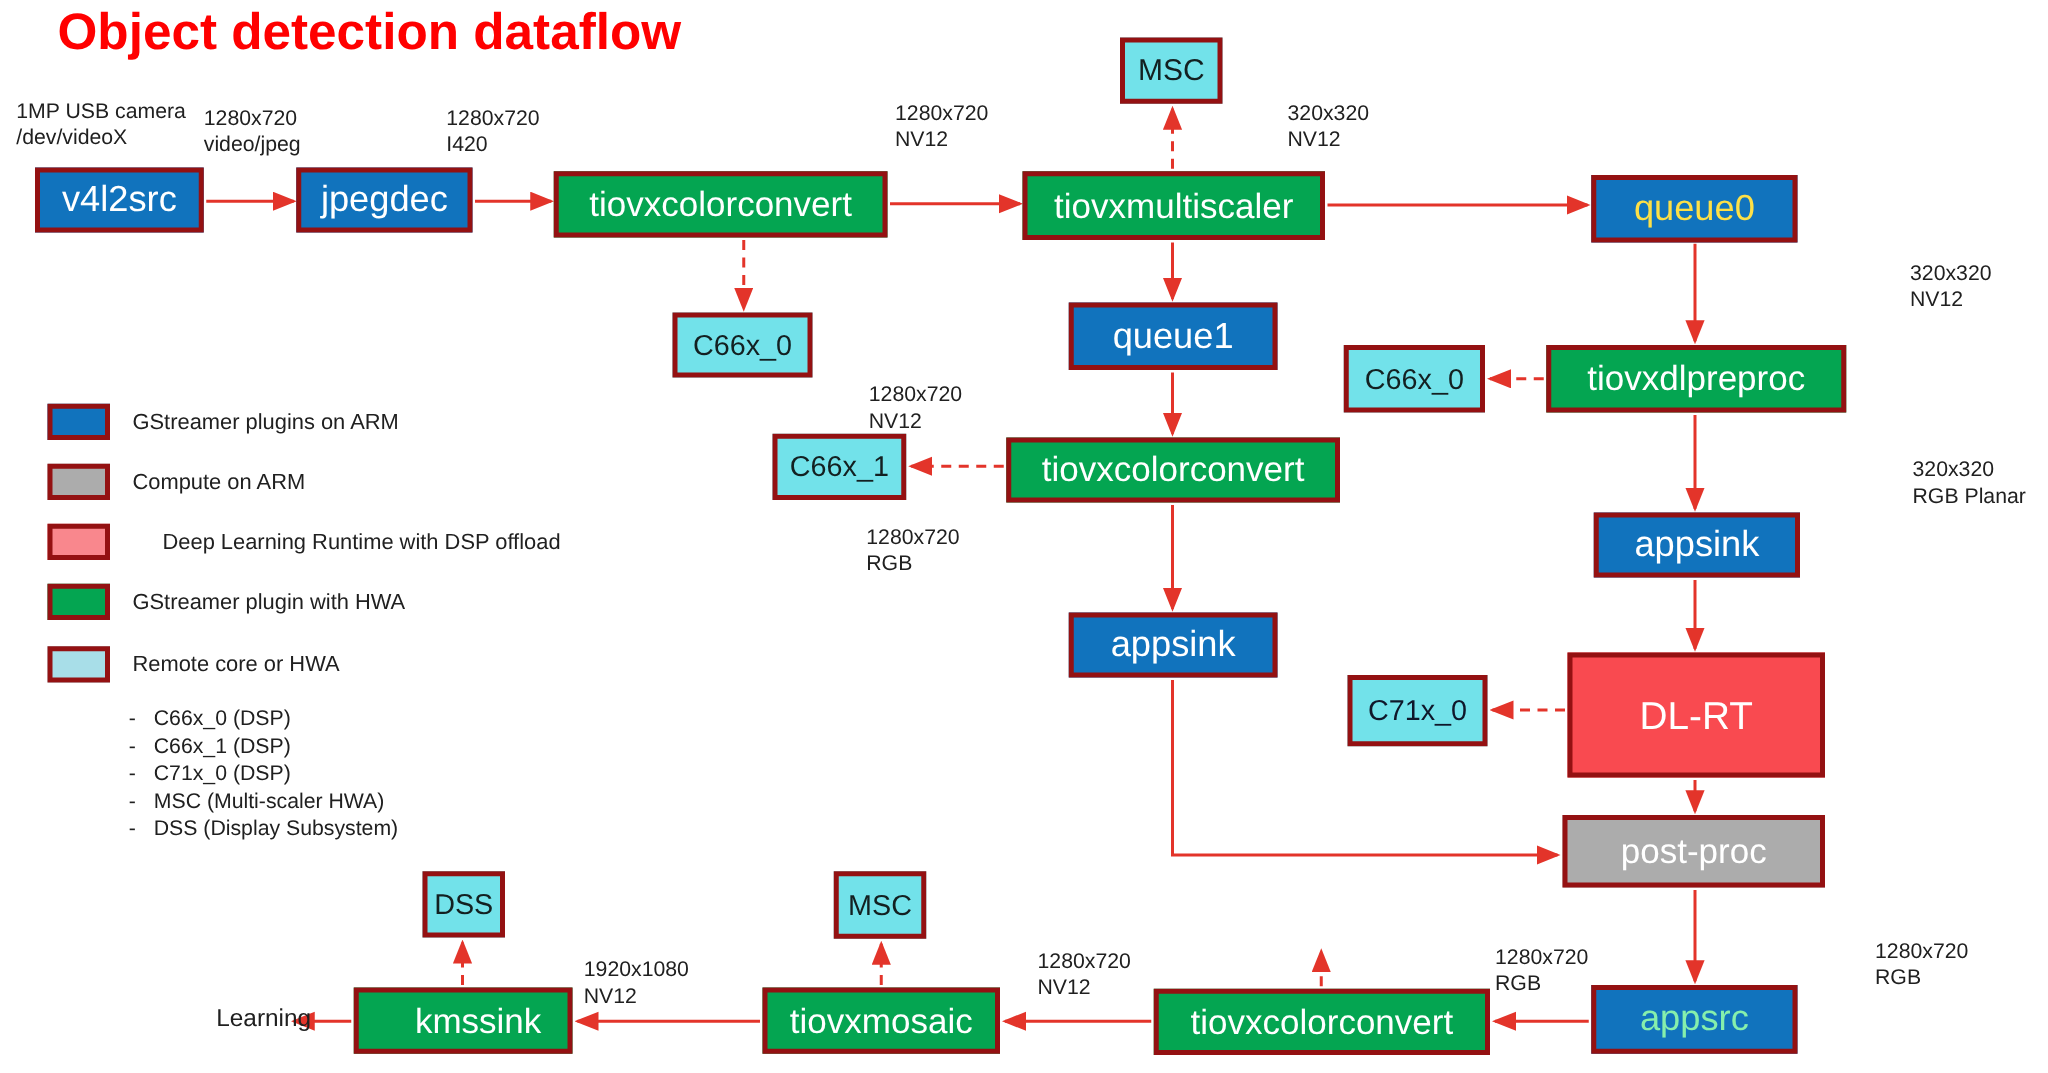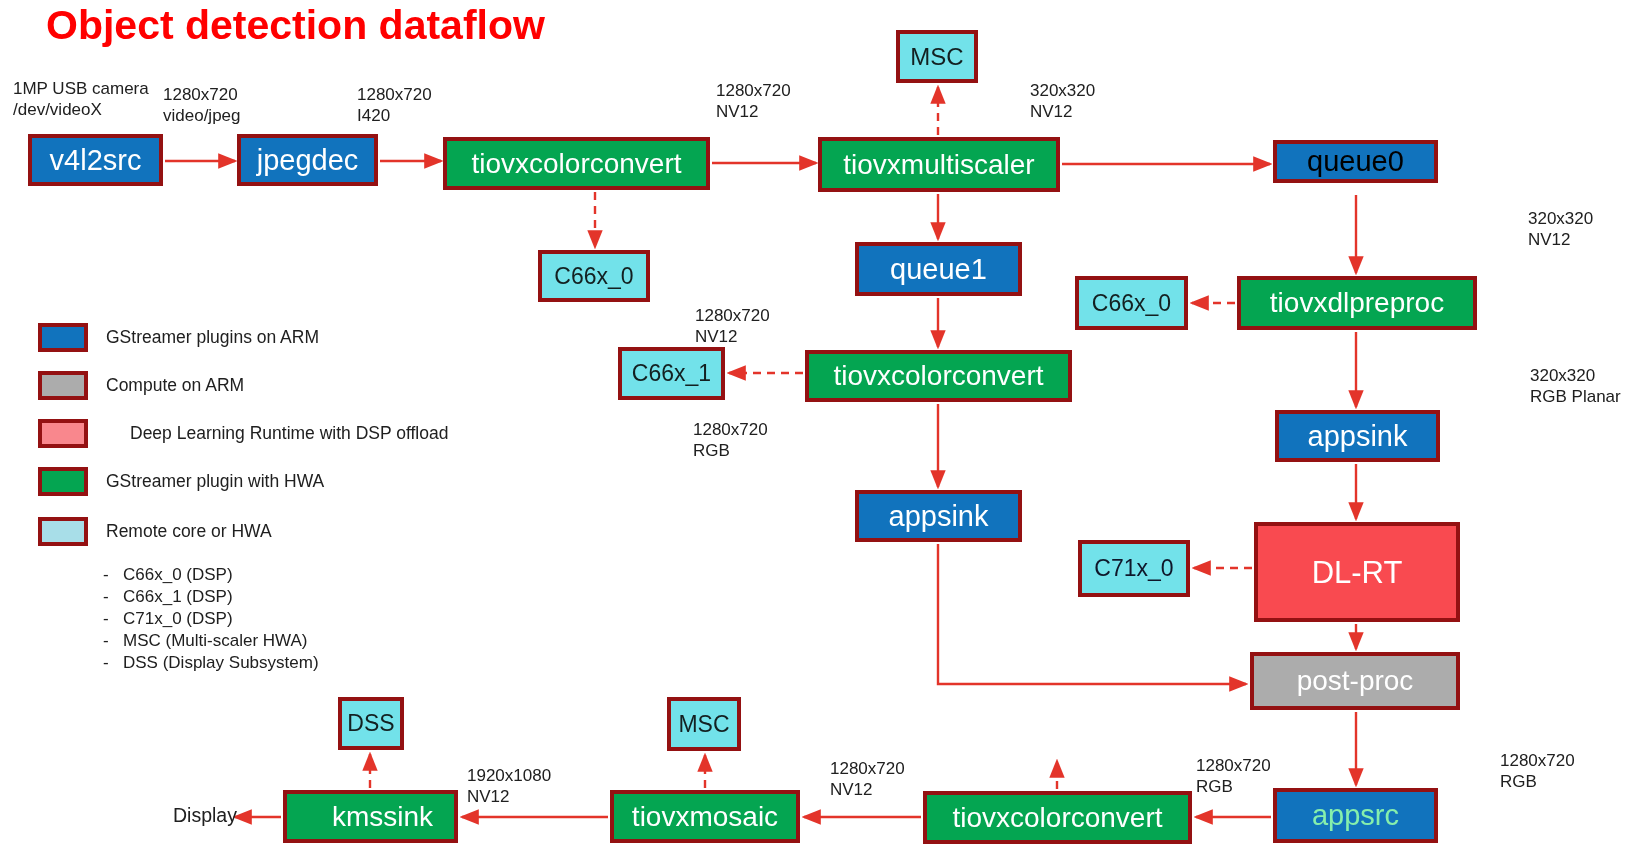--- a/index.html
+++ b/index.html
@@ -63,21 +63,21 @@
       <polyline points="705,788 705,755" fill="none" stroke="#E3342A" stroke-width="2.4" stroke-dasharray="8 6" marker-end="url(#ah)"></polyline>
       <polyline points="608,817 462,817" fill="none" stroke="#E3342A" stroke-width="2.4" marker-end="url(#ah)"></polyline>
       <polyline points="370,788 370,754" fill="none" stroke="#E3342A" stroke-width="2.4" stroke-dasharray="8 6" marker-end="url(#ah)"></polyline>
       <polyline points="281,817 235,817" fill="none" stroke="#E3342A" stroke-width="2.4" marker-end="url(#ah)"></polyline>
     </svg>
   <div id="nodes">
       <div class="node" style="left: 28px; top: 134px; width: 135px; height: 52px; background: rgb(17, 115, 189); border-color: rgb(148, 17, 18); color: rgb(255, 255, 255); font-size: 29px;">v4l2src</div>
       <div class="node" style="left: 237px; top: 134px; width: 141px; height: 52px; background: rgb(17, 115, 189); border-color: rgb(148, 17, 18); color: rgb(255, 255, 255); font-size: 29px;">jpegdec</div>
       <div class="node" style="left: 443px; top: 137px; width: 267px; height: 53px; background: rgb(4, 165, 81); border-color: rgb(148, 17, 18); color: rgb(255, 255, 255); font-size: 28px;">tiovxcolorconvert</div>
       <div class="node" style="left: 818px; top: 137px; width: 242px; height: 55px; background: rgb(4, 165, 81); border-color: rgb(148, 17, 18); color: rgb(255, 255, 255); font-size: 28px;">tiovxmultiscaler</div>
-      <div class="node" style="left: 1273px; top: 140px; width: 165px; height: 43px; background: rgb(17, 115, 189); border-color: rgb(148, 17, 18); color: #000000; font-size: 29px;">queue0</div>
+      <div class="node" style="left: 1273px; top: 140px; width: 165px; height: 54px; background: rgb(17, 115, 189); border-color: rgb(148, 17, 18); color: #fde047; font-size: 29px;">queue0</div>
       <div class="node" style="left: 896px; top: 30px; width: 82px; height: 53px; background: rgb(114, 226, 234); border-color: rgb(148, 17, 18); color: rgb(19, 32, 33); font-size: 24px;">MSC</div>
       <div class="node" style="left: 538px; top: 250px; width: 112px; height: 52px; background: rgb(114, 226, 234); border-color: rgb(148, 17, 18); color: rgb(19, 32, 33); font-size: 23px;">C66x_0</div>
       <div class="node" style="left: 855px; top: 242px; width: 167px; height: 54px; background: rgb(17, 115, 189); border-color: rgb(148, 17, 18); color: rgb(255, 255, 255); font-size: 29px;">queue1</div>
       <div class="node" style="left: 1075px; top: 276px; width: 113px; height: 54px; background: rgb(114, 226, 234); border-color: rgb(148, 17, 18); color: rgb(19, 32, 33); font-size: 23px;">C66x_0</div>
       <div class="node" style="left: 1237px; top: 276px; width: 240px; height: 54px; background: rgb(4, 165, 81); border-color: rgb(148, 17, 18); color: rgb(255, 255, 255); font-size: 28px;">tiovxdlpreproc</div>
       <div class="node" style="left: 618px; top: 347px; width: 107px; height: 53px; background: rgb(114, 226, 234); border-color: rgb(148, 17, 18); color: rgb(19, 32, 33); font-size: 23px;">C66x_1</div>
       <div class="node" style="left: 805px; top: 350px; width: 267px; height: 52px; background: rgb(4, 165, 81); border-color: rgb(148, 17, 18); color: rgb(255, 255, 255); font-size: 28px;">tiovxcolorconvert</div>
       <div class="node" style="left: 1275px; top: 410px; width: 165px; height: 52px; background: rgb(17, 115, 189); border-color: rgb(148, 17, 18); color: rgb(255, 255, 255); font-size: 29px;">appsink</div>
       <div class="node" style="left: 855px; top: 490px; width: 167px; height: 52px; background: rgb(17, 115, 189); border-color: rgb(148, 17, 18); color: rgb(255, 255, 255); font-size: 29px;">appsink</div>
       <div class="node" style="left: 1078px; top: 540px; width: 112px; height: 57px; background: rgb(114, 226, 234); border-color: rgb(148, 17, 18); color: #0f172a; font-size: 23px;">C71x_0</div>
@@ -110,21 +110,21 @@
       <div class="lbl" style="left: 1530px; top: 365px;">320x320
 RGB Planar</div>
       <div class="lbl" style="left: 467px; top: 765px;">1920x1080
 NV12</div>
       <div class="lbl" style="left: 830px; top: 758px;">1280x720
 NV12</div>
       <div class="lbl" style="left: 1196px; top: 755px;">1280x720
 RGB</div>
       <div class="lbl" style="left: 1500px; top: 750px;">1280x720
 RGB</div>
-      <div class="lbl" style="left: 173px; top: 805px; font-size: 19.5px;">Display</div>
+      <div class="lbl" style="left: 173px; top: 805px; font-size: 19.5px;">Learning</div>
     </div>
   <div id="legend">
       <div class="leg-row" style="left: 38px; top: 323px;">
         <div class="leg-swatch" style="background: rgb(17, 115, 189); border-color: rgb(148, 17, 18);"></div>
         <div class="leg-label">GStreamer plugins on ARM</div>
       </div>
       <div class="leg-row" style="left: 38px; top: 371px;">
         <div class="leg-swatch" style="background: rgb(172, 172, 172); border-color: rgb(148, 17, 18);"></div>
         <div class="leg-label">Compute on ARM</div>
       </div>

